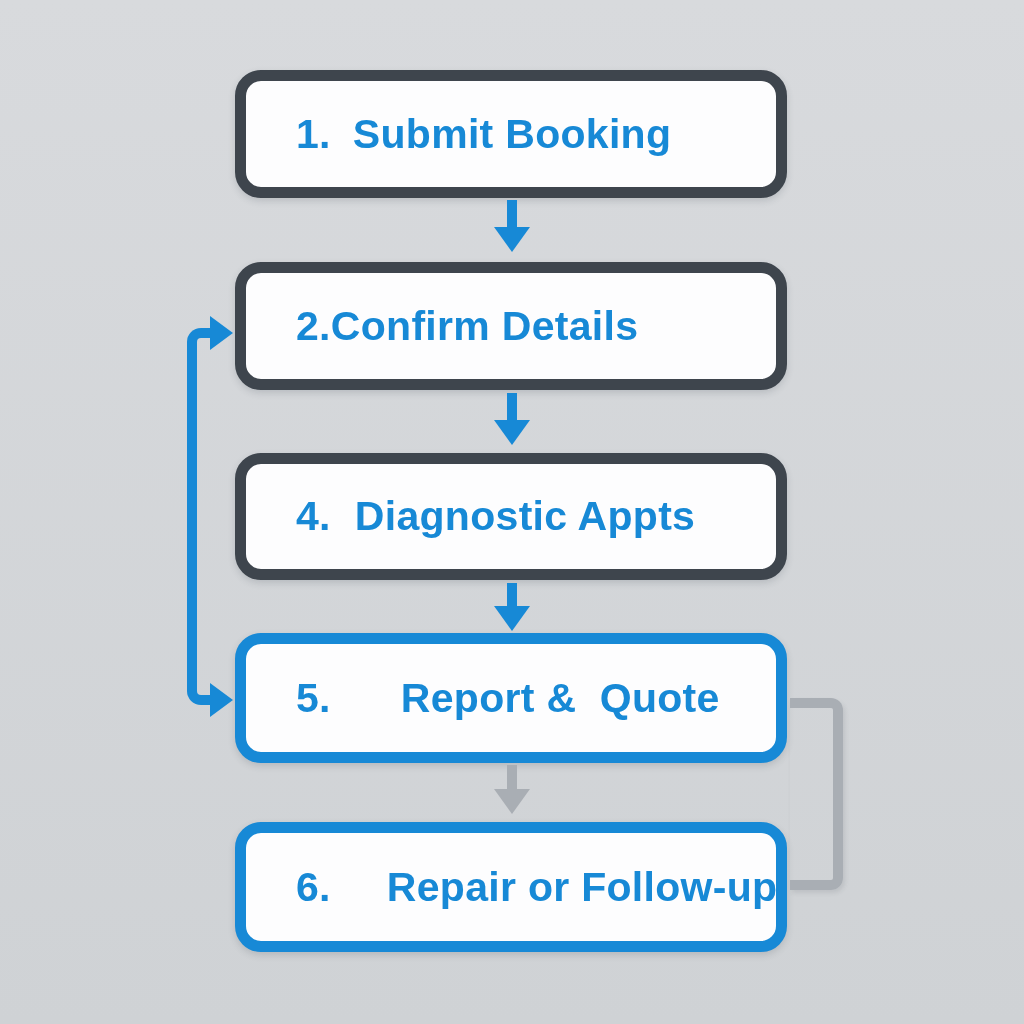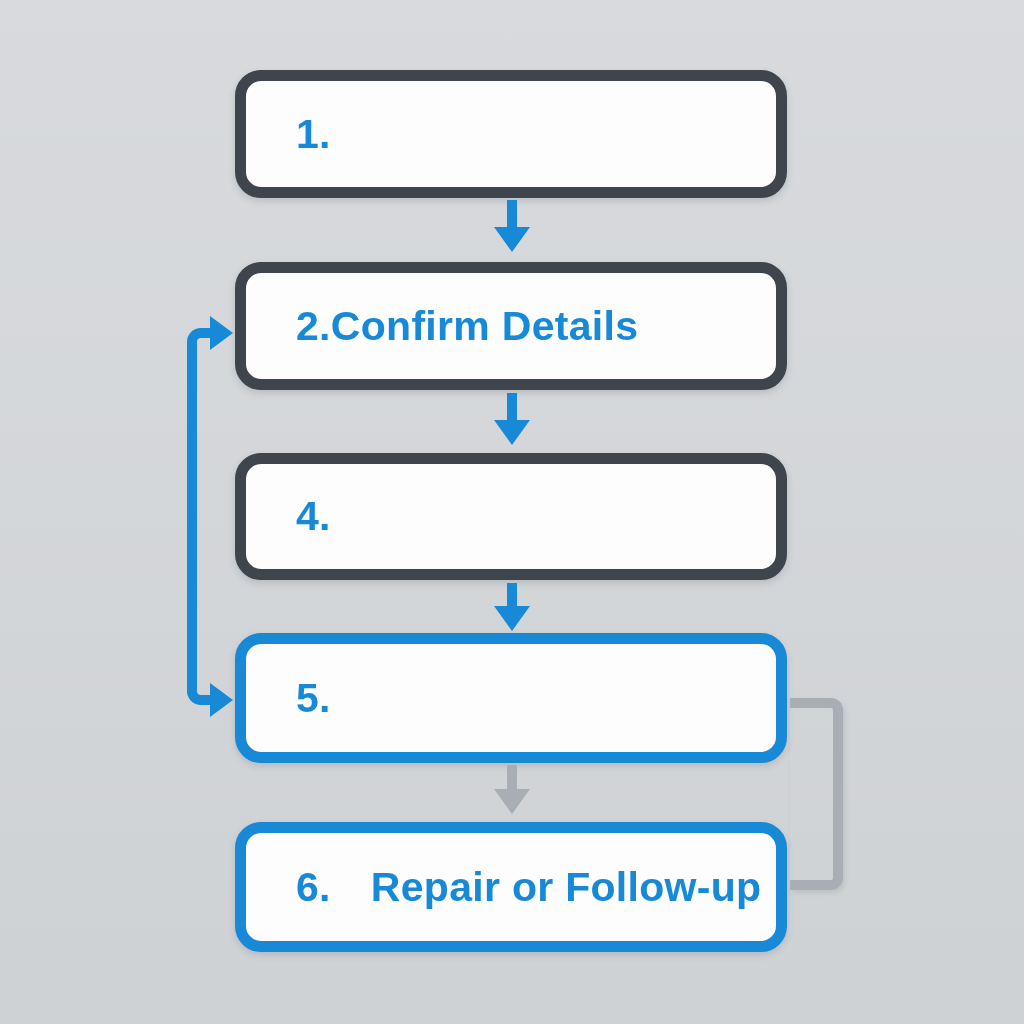--- a/index.html
+++ b/index.html
@@ -38,21 +38,21 @@
   .b1 { top: 70px;  height: 128px; }
   .b2 { top: 262px; height: 128px; }
   .b3 { top: 453px; height: 127px; }
   .b4 { top: 633px; height: 130px; }
   .b5 { top: 822px; height: 130px; }
 
   .gap1 { margin-left: 22px; }
   .gap2 { }
   .gap3 { margin-left: 24px; }
   .gap4 { margin-left: 70px; }
-  .gap5 { margin-left: 40px; }
+  .gap5 { margin-left: 56px; }
 
   
   .arrow-shaft {
     position: absolute;
     left: 507px;
     width: 10px;
     background: var(--accent-blue);
   }
   .arrow-head-down {
     position: absolute;
@@ -109,42 +109,45 @@
     box-shadow: 2px 3px 4px rgba(90, 95, 100, 0.15);
   }
 </style>
 </head>
 <body>
 
 <div id="stage">
 
   <div class="step-box b1">
     <span class="step-text">1.</span>
+    <span class="step-text gap1">Submit Booking</span>
   </div>
 
   <div class="arrow-shaft a1s"></div>
   <div class="arrow-head-down a1h"></div>
 
   <div class="step-box b2">
     <span class="step-text">2.</span>
     <span class="step-text gap2">Confirm Details</span>
   </div>
 
   <div class="arrow-shaft a2s"></div>
   <div class="arrow-head-down a2h"></div>
 
   <div class="step-box b3">
     <span class="step-text">4.</span>
+    <span class="step-text gap3">Diagnostic Appts</span>
   </div>
 
   <div class="arrow-shaft a3s"></div>
   <div class="arrow-head-down a3h"></div>
 
   <div class="step-box blue b4">
     <span class="step-text">5.</span>
+    <span class="step-text gap4">Report &amp;  Quote</span>
   </div>
 
   <div class="arrow-shaft a4s"></div>
   <div class="arrow-head-down a4h"></div>
 
   <div class="step-box blue b5">
     <span class="step-text">6.</span>
     <span class="step-text gap5">Repair or Follow-up</span>
   </div>
 

